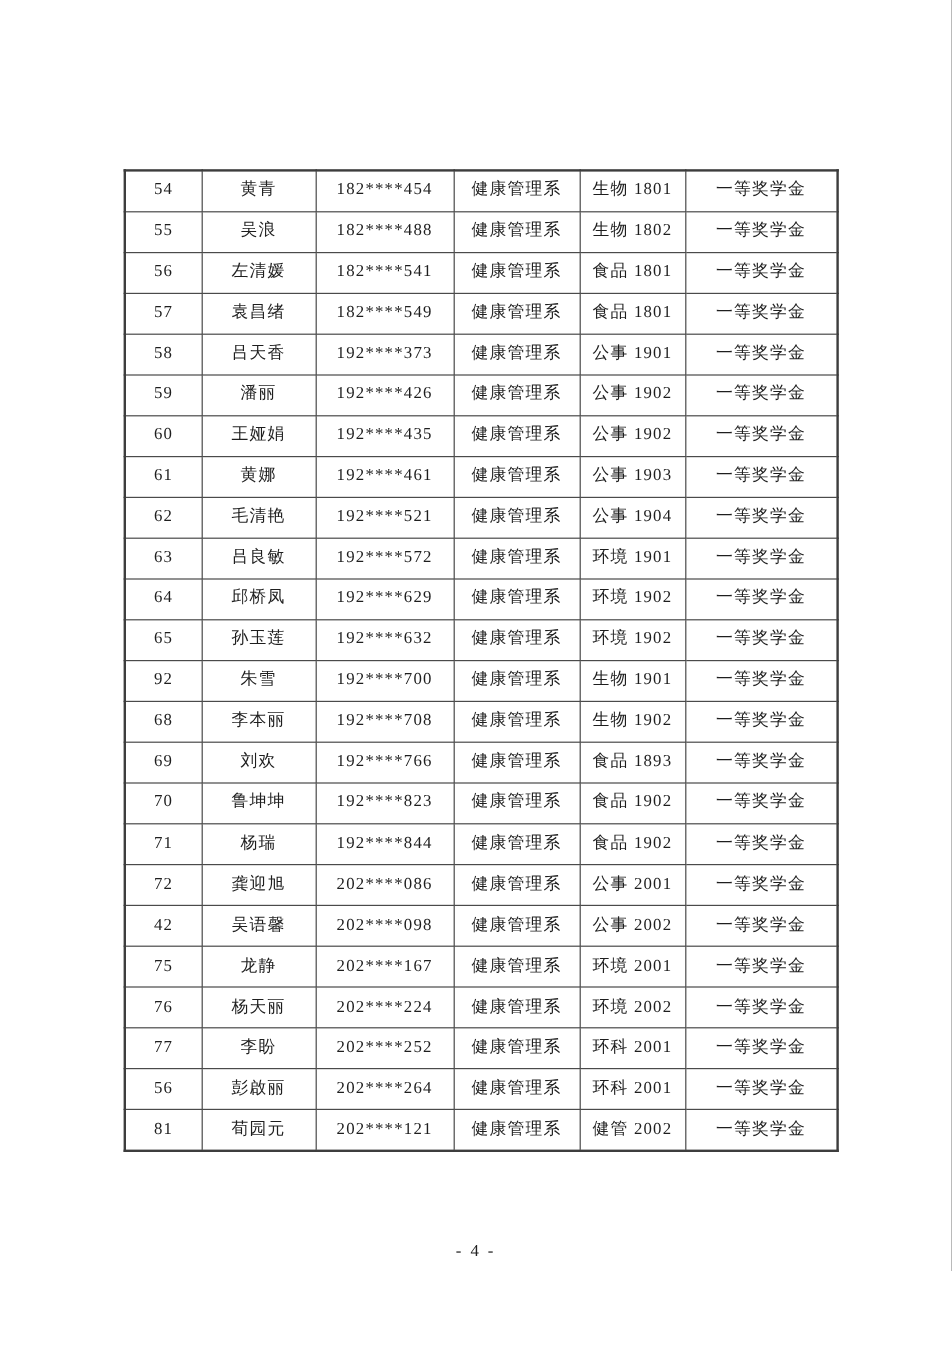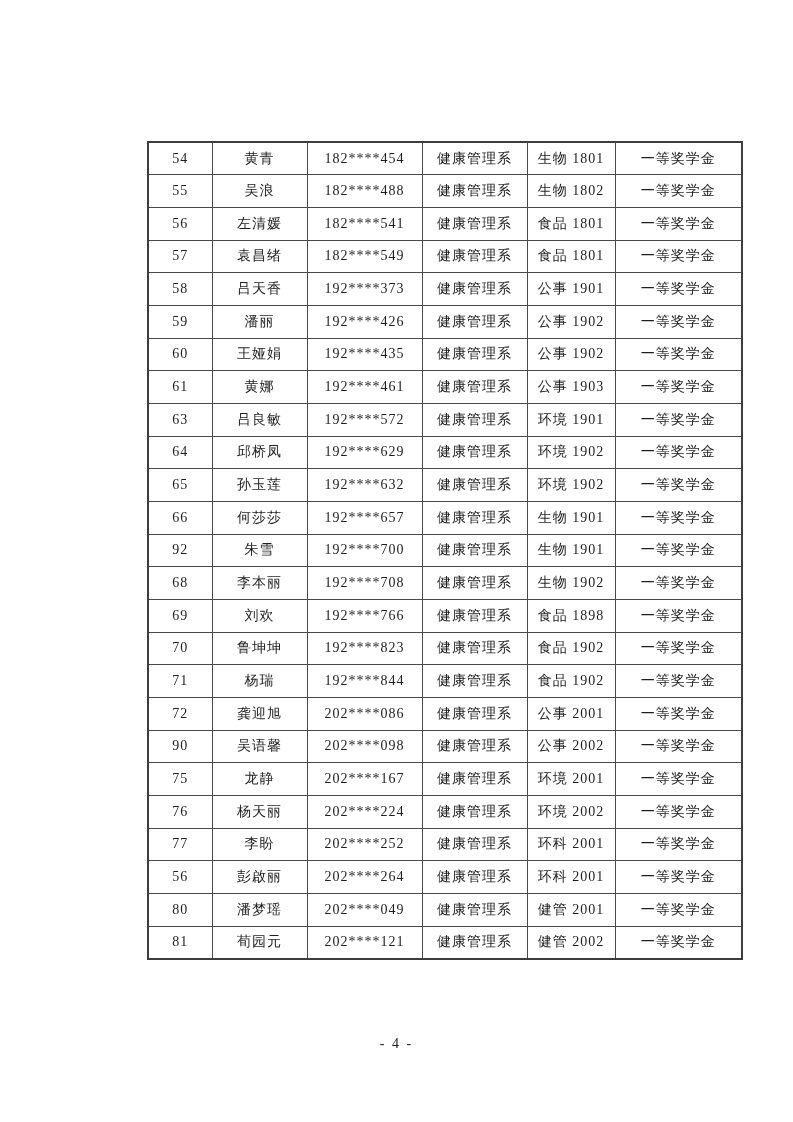--- a/index.html
+++ b/index.html
@@ -16,21 +16,20 @@
   }
   table.roster {
     position: absolute;
     left: 103px;
     top: 141px;
     width: 594px;
     height: 819px;
     border-collapse: collapse;
     table-layout: fixed;
     border: 2px solid #3d3d3d;
-    margin-left: 44px;
   }
   table.roster td {
     border: 1px solid #4a4a4a;
     text-align: center;
     vertical-align: middle;
     font-size: 14px;
     line-height: 1;
     letter-spacing: 1px;
     padding: 0;
     white-space: nowrap;
@@ -121,20 +120,28 @@
   </tr>
         <tr>
     <td>61</td>
     <td>黄娜</td>
     <td>192****461</td>
     <td>健康管理系</td>
     <td>公事 1903</td>
     <td>一等奖学金</td>
   </tr>
         <tr>
+    <td>62</td>
+    <td>毛清艳</td>
+    <td>192****521</td>
+    <td>健康管理系</td>
+    <td>公事 1904</td>
+    <td>一等奖学金</td>
+  </tr>
+        <tr>
     <td>63</td>
     <td>吕良敏</td>
     <td>192****572</td>
     <td>健康管理系</td>
     <td>环境 1901</td>
     <td>一等奖学金</td>
   </tr>
         <tr>
     <td>64</td>
     <td>邱桥凤</td>
@@ -145,49 +152,41 @@
   </tr>
         <tr>
     <td>65</td>
     <td>孙玉莲</td>
     <td>192****632</td>
     <td>健康管理系</td>
     <td>环境 1902</td>
     <td>一等奖学金</td>
   </tr>
         <tr>
-    <td>66</td>
-    <td>何莎莎</td>
-    <td>192****657</td>
-    <td>健康管理系</td>
-    <td>生物 1901</td>
-    <td>一等奖学金</td>
-  </tr>
-        <tr>
     <td>92</td>
     <td>朱雪</td>
     <td>192****700</td>
     <td>健康管理系</td>
     <td>生物 1901</td>
     <td>一等奖学金</td>
   </tr>
         <tr>
     <td>68</td>
     <td>李本丽</td>
     <td>192****708</td>
     <td>健康管理系</td>
     <td>生物 1902</td>
     <td>一等奖学金</td>
   </tr>
         <tr>
     <td>69</td>
     <td>刘欢</td>
     <td>192****766</td>
     <td>健康管理系</td>
-    <td>食品 1898</td>
+    <td>食品 1893</td>
     <td>一等奖学金</td>
   </tr>
         <tr>
     <td>70</td>
     <td>鲁坤坤</td>
     <td>192****823</td>
     <td>健康管理系</td>
     <td>食品 1902</td>
     <td>一等奖学金</td>
   </tr>
@@ -201,21 +200,21 @@
   </tr>
         <tr>
     <td>72</td>
     <td>龚迎旭</td>
     <td>202****086</td>
     <td>健康管理系</td>
     <td>公事 2001</td>
     <td>一等奖学金</td>
   </tr>
         <tr>
-    <td>90</td>
+    <td>42</td>
     <td>吴语馨</td>
     <td>202****098</td>
     <td>健康管理系</td>
     <td>公事 2002</td>
     <td>一等奖学金</td>
   </tr>
         <tr>
     <td>75</td>
     <td>龙静</td>
     <td>202****167</td>
@@ -241,28 +240,20 @@
   </tr>
         <tr>
     <td>56</td>
     <td>彭啟丽</td>
     <td>202****264</td>
     <td>健康管理系</td>
     <td>环科 2001</td>
     <td>一等奖学金</td>
   </tr>
         <tr>
-    <td>80</td>
-    <td>潘梦瑶</td>
-    <td>202****049</td>
-    <td>健康管理系</td>
-    <td>健管 2001</td>
-    <td>一等奖学金</td>
-  </tr>
-        <tr>
     <td>81</td>
     <td>荀园元</td>
     <td>202****121</td>
     <td>健康管理系</td>
     <td>健管 2002</td>
     <td>一等奖学金</td>
   </tr>
       </tbody>
   </table>
 

